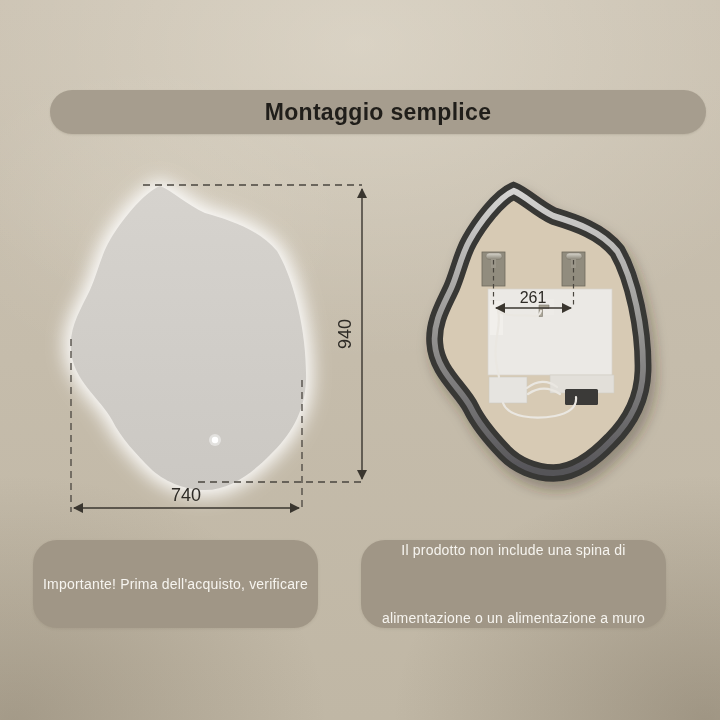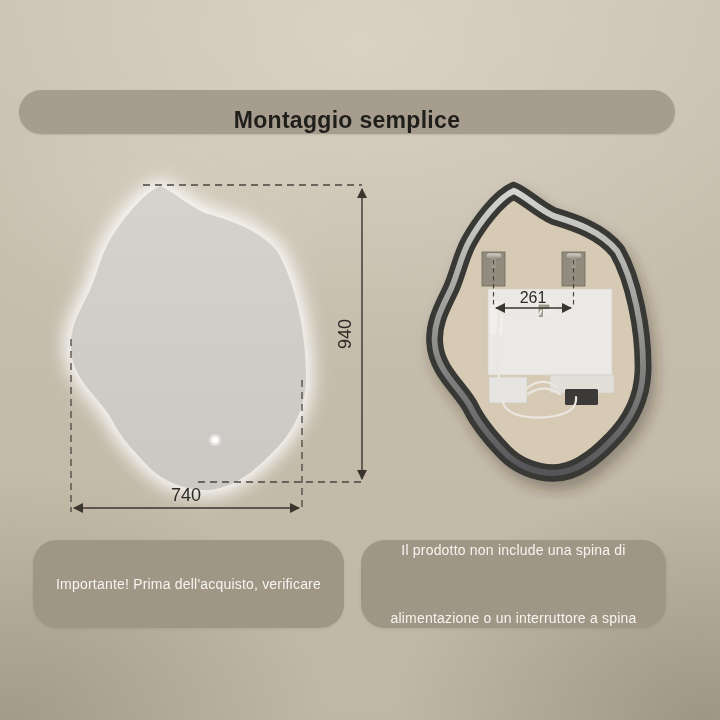--- a/index.html
+++ b/index.html
@@ -10,34 +10,34 @@
   .wall{
     position:absolute;inset:0;
     background:
       radial-gradient(120% 80% at 50% 6%, rgba(255,252,242,0.30), rgba(255,255,255,0) 55%),
       radial-gradient(70% 55% at 98% 100%, rgba(84,72,54,0.30), rgba(0,0,0,0) 62%),
       radial-gradient(70% 55% at 2% 100%, rgba(84,72,54,0.26), rgba(0,0,0,0) 62%),
       radial-gradient(40% 30% at 20% 30%, rgba(255,250,238,0.10), rgba(255,255,255,0) 70%),
       linear-gradient(#cac1b1, #c0b7a5);
   }
   .title-pill{
-    position:absolute;left:19px;top:90px;width:656px;height:44px;
+    position:absolute;left:50px;top:90px;width:656px;height:44px;
     background:#a69d8e;border-radius:22px;
-    display:flex;align-items:flex-end;justify-content:center;
+    display:flex;align-items:center;justify-content:center;
     box-shadow:0 1px 2px rgba(90,80,62,0.15);
   }
   .title-pill span{
     color:#201e1a;font-size:23px;font-weight:bold;letter-spacing:.3px;
   }
   .note-pill{
     position:absolute;top:540px;height:88px;background:#a09686;border-radius:24px;
     display:flex;flex-direction:column;align-items:center;justify-content:center;
     box-shadow:0 1px 3px rgba(90,80,62,0.12);
   }
-  .note-pill.left{left:33px;width:311px;gap:48px;}
+  .note-pill.left{left:33px;width:285px;gap:48px;}
   .note-pill.right{left:361px;width:305px;justify-content:space-between;}
   .note-pill span{
     display:block;color:#f6f4ef;font-size:14px;line-height:20px;
     font-weight:500;text-align:center;letter-spacing:.2px;
   }
   svg{position:absolute;display:block;}
   #front-svg{left:40px;top:160px;}
   #back-svg{left:410px;top:165px;}
   .dimtext{fill:#2e2b26;font-family:"Liberation Sans",sans-serif;font-size:18px;}
   .dimtext-small{fill:#2e2b26;font-family:"Liberation Sans",sans-serif;font-size:16px;}
@@ -167,14 +167,14 @@
   </g>
   <path d="M86,143 H161" stroke="#3a362f" stroke-width="1.4" fill="none" marker-start="url(#arr2)" marker-end="url(#arr2)"></path>
   <text class="dimtext-small" x="123" y="138" text-anchor="middle">261</text>
 </svg>
 
 <div class="note-pill left">
   <span>Importante! Prima dell'acquisto, verificare</span>
 </div>
 <div class="note-pill right">
   <span>Il prodotto non include una spina di</span>
-  <span>alimentazione o un interruttore a spina</span>
+  <span>alimentazione o un alimentazione a muro</span>
 </div>
 
 </body></html>

